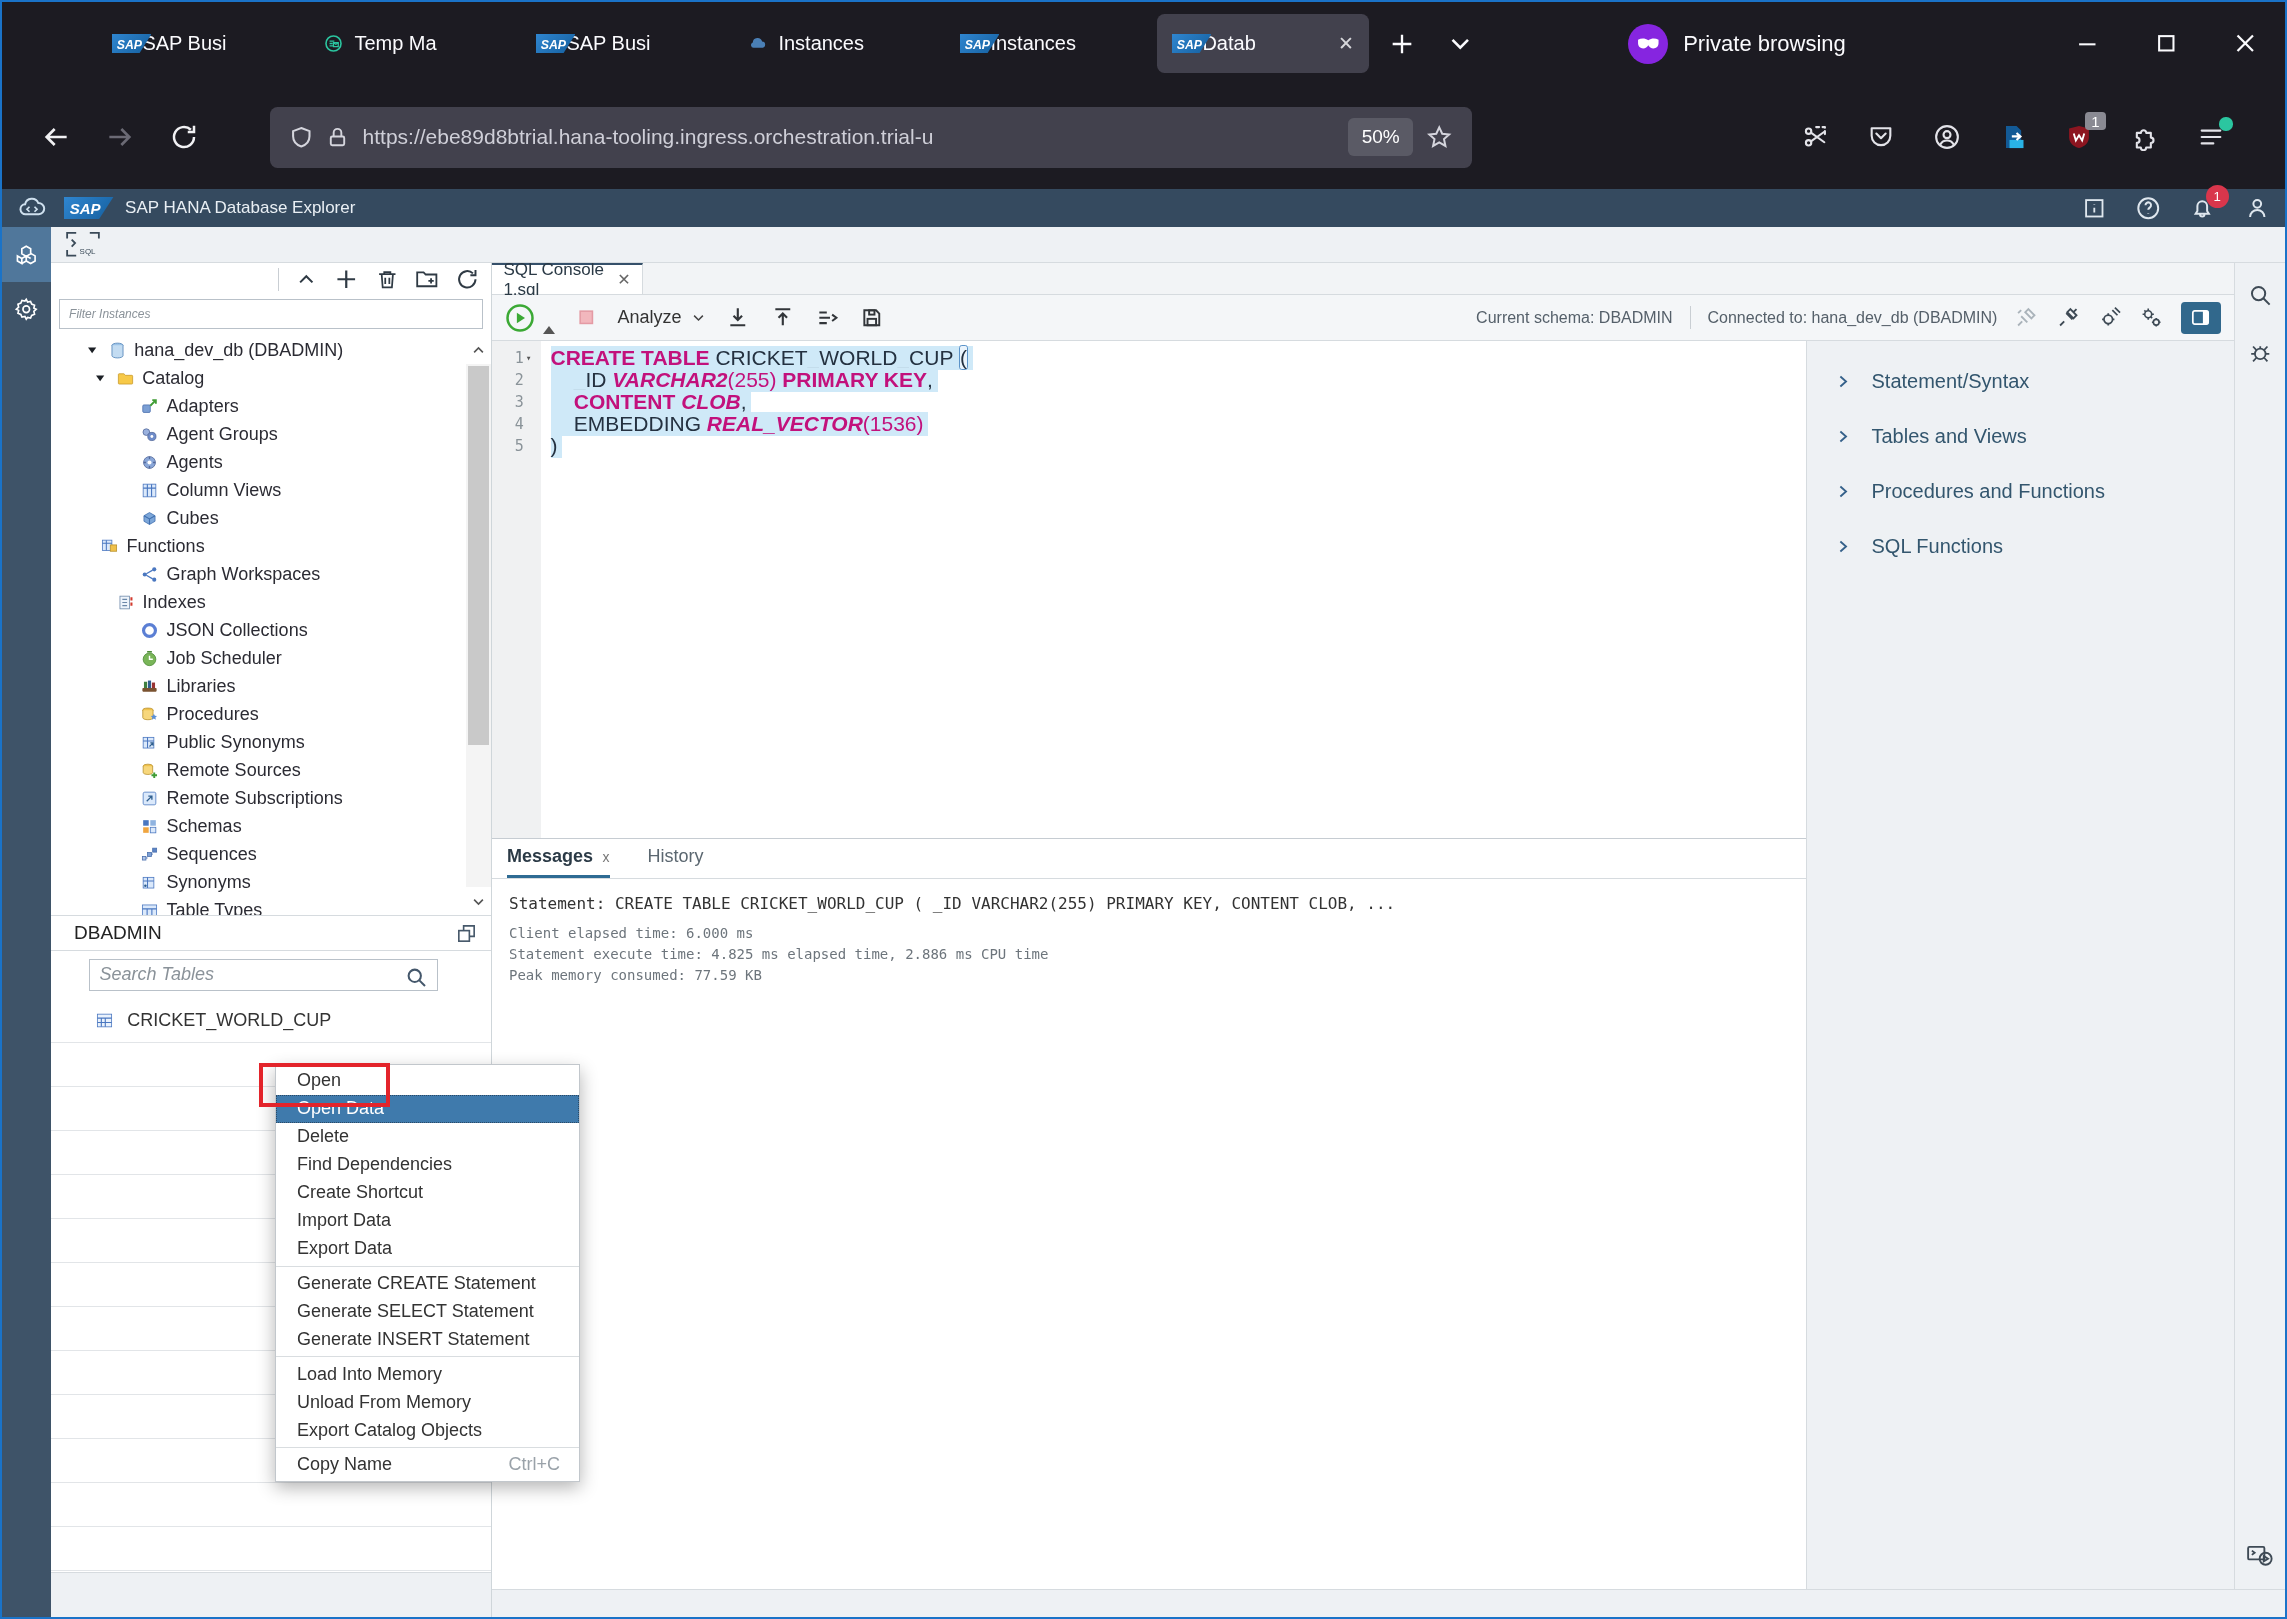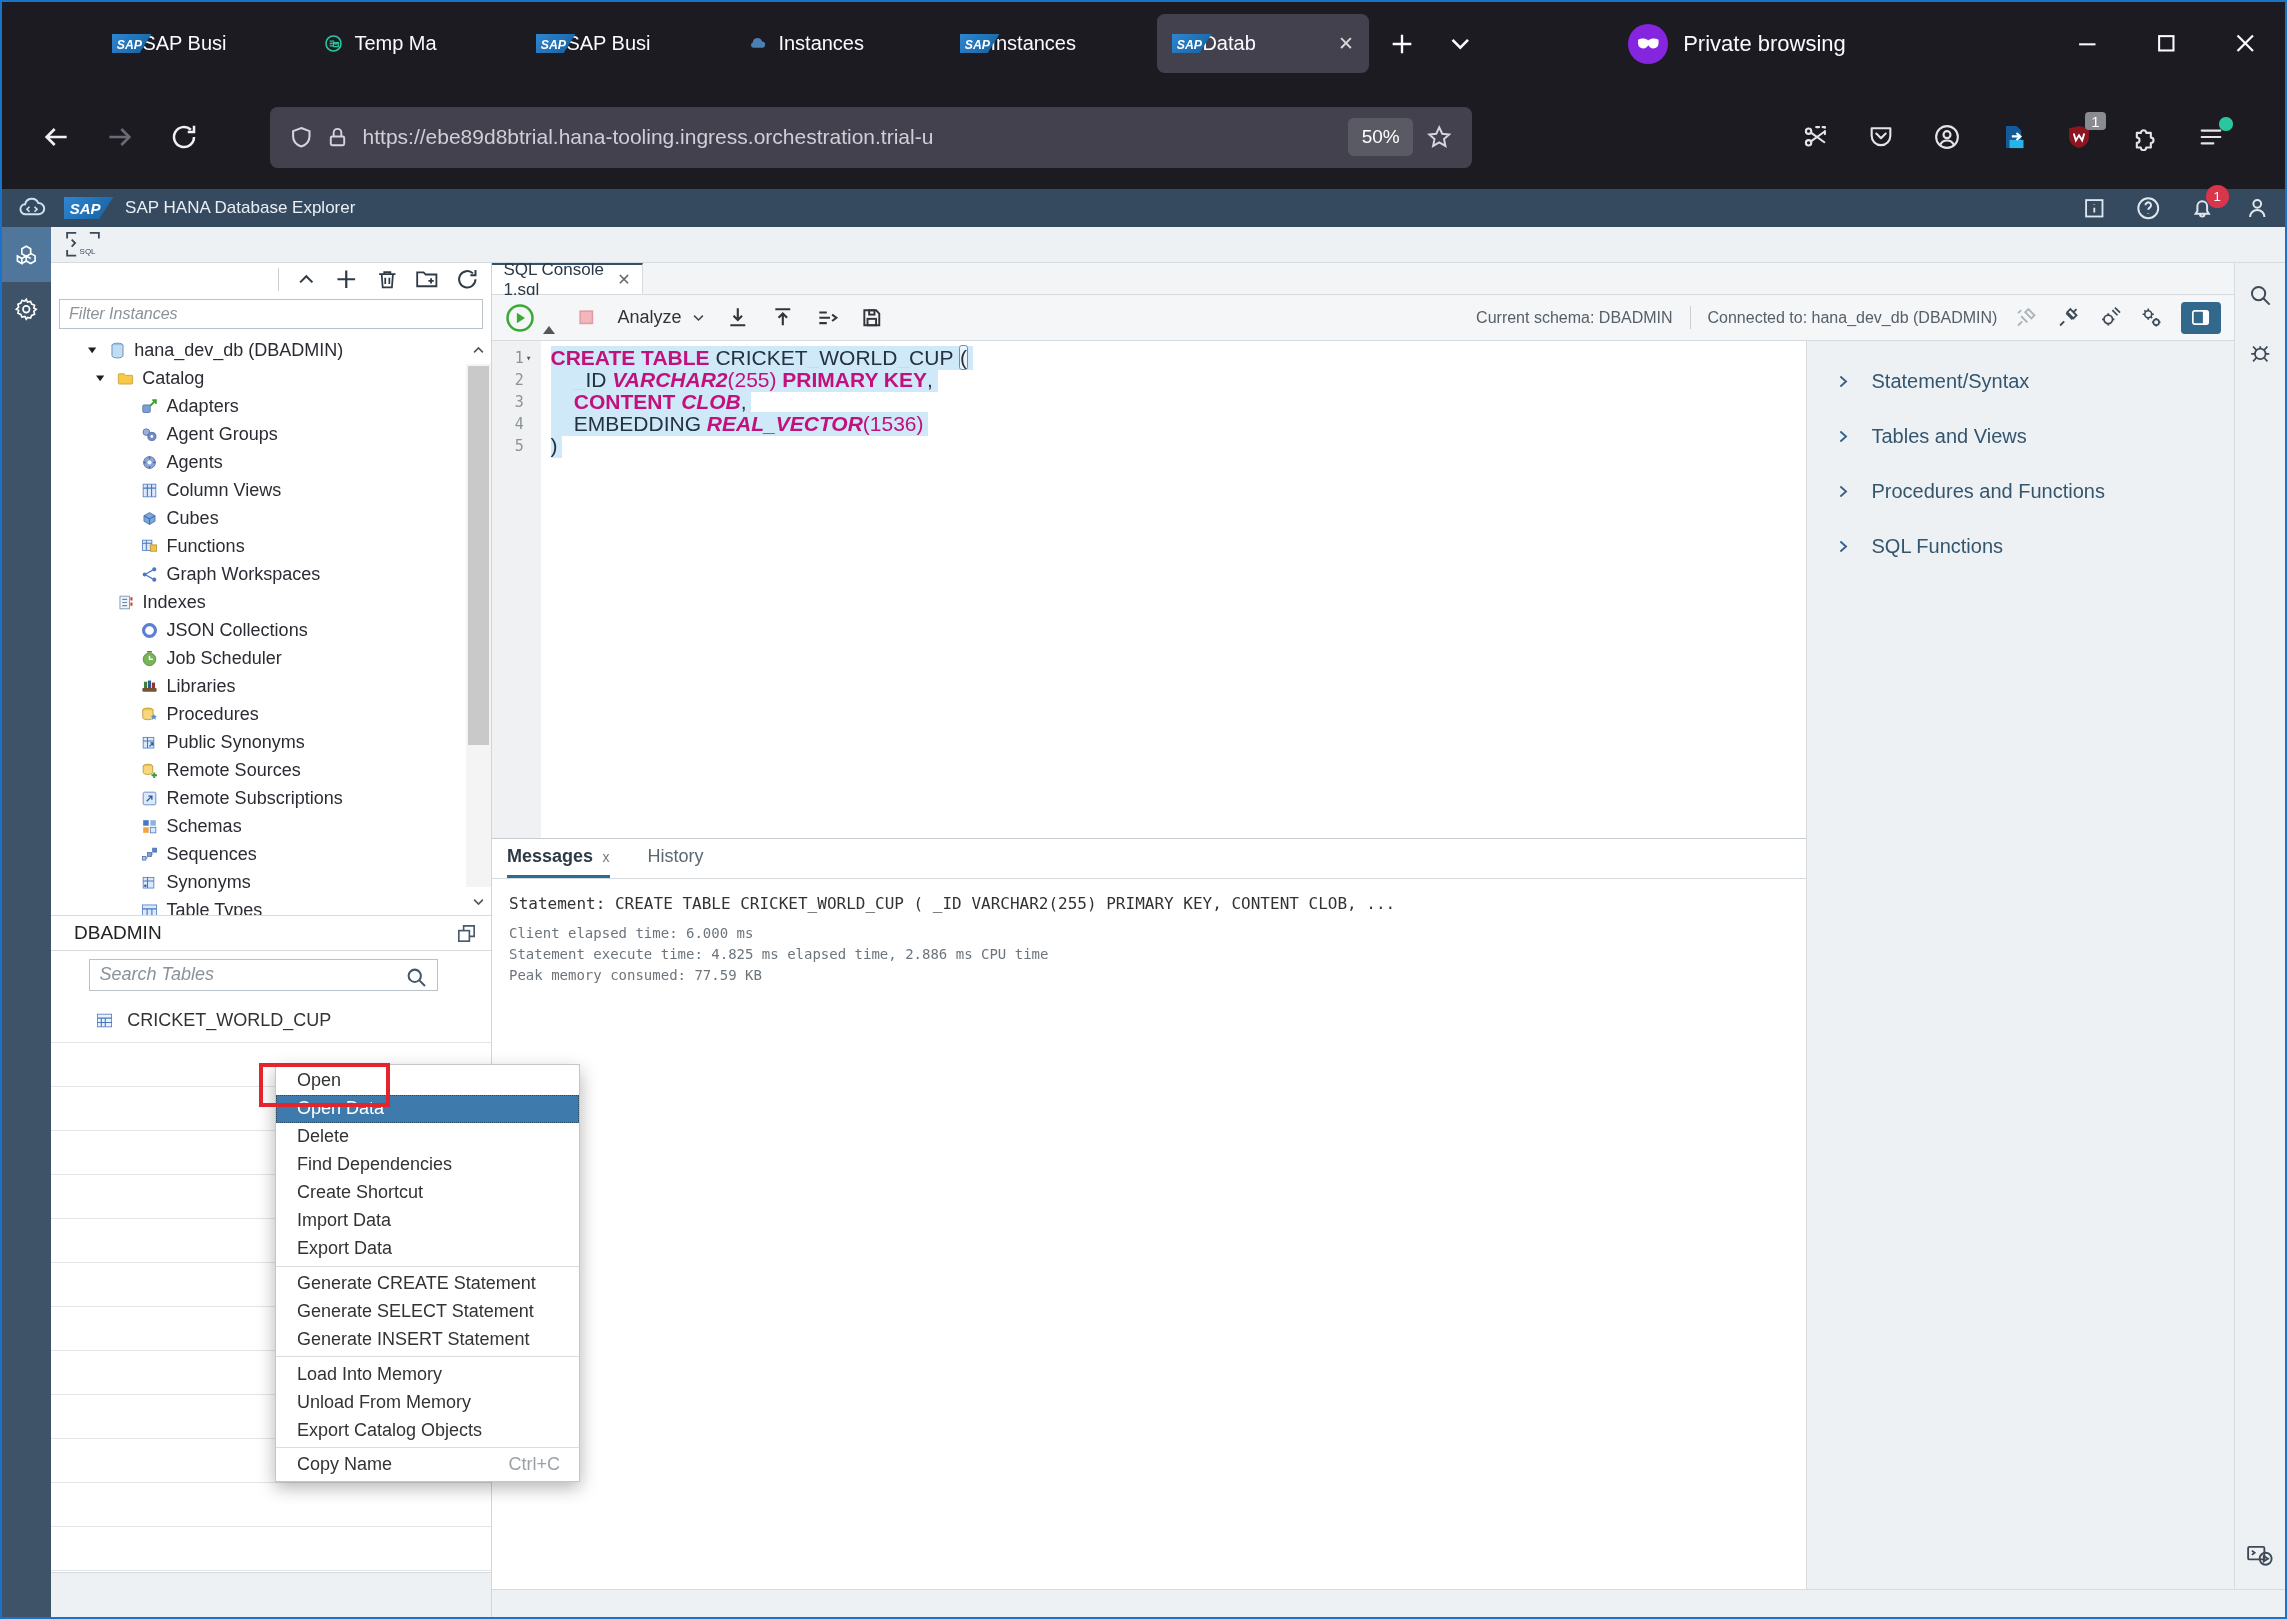--- a/index.html
+++ b/index.html
@@ -44,21 +44,21 @@
   .contentcol { flex:1; display:flex; flex-direction:column; min-width:0;border-radius:21px; }
   .subheader { height:36px; background:#eef1f4; border-bottom:0.9px solid #d6dbdf; display:flex; align-items:center; padding-left:15px; color:#3a4a58; flex:none; }
   .bodyrow { flex:1; display:flex; min-height:0; }
 
   
   .leftcol { width:441px; flex:none; background:#fff; border-right:0.9px solid #cfd6da; display:flex; flex-direction:column; }
   .paneltb { height:32px; display:flex; align-items:center; justify-content:flex-end; gap:15px; padding-right:11.4px; color:#2f3a44; flex:none; }
   .paneltb .vsep { width:0.9px; height:23px; background:#c9ced3; }
   .icobtn { background:none; border:none; color:#2f3a44; display:flex; align-items:center; }
   .filterrow { padding:3.8px 7.6px 7.6px 7.6px; flex:none; }
-  .filterrow input { width:100%; height:30px; border:0.9px solid #b9c1c9; font-size:16px; font-style:italic; color:#555; padding:0 9.5px; font-family:"Liberation Sans",sans-serif; }
+  .filterrow input { width:100%; height:30px; border:0.9px solid #b9c1c9; font-size:12px; font-style:italic; color:#555; padding:0 9.5px; font-family:"Liberation Sans",sans-serif; }
   .filterrow input::placeholder { color:#8a9299; font-style:italic; }
   .tree { height:579px; position:relative; overflow:hidden; flex:none; }
   .treerow { height:28px; display:flex; align-items:center; gap:7.6px; font-size:18px; color:#2b2b33; }
   .caret { width:15px; display:flex; justify-content:center; color:#1b1f24; flex:none; }
   .ticon { width:19px; height:19px; flex:none; display:flex; }
   .ticon svg { width:19px; height:19px; }
   .sbar { position:absolute; right:0; top:0; bottom:0; width:24.6px; background:#f4f4f4; }
   .sbtn { position:absolute; left:0; width:24.6px; height:28px; background:#fff; color:#555; display:flex; align-items:center; justify-content:center; border:none; }
   .sthumb { position:absolute; left:1.9px; top:30px; width:21px; height:379px; background:#c9c9c9; }
   .schemahdr { height:36px; border-top:0.9px solid #d6dbdf; border-bottom:0.9px solid #d6dbdf; display:flex; align-items:center; padding:0 13.2px 0 23px; font-size:19px; color:#222; flex:none; }
@@ -468,21 +468,21 @@
                 </div>
                 <div class="treerow" style="padding-left: 89px;">
                   <span class="ticon">
                     <svg width="19" height="19" viewBox="0 0 24 24">
                       <path d="M5 8.5l7-4 7 4v7l-7 4-7-4z" fill="#7da7d9" stroke="#3f6faf"></path>
                       <path d="M5 8.5l7 4 7-4M12 12.5v7" stroke="#3f6faf" fill="none" stroke-width="1.4"></path>
                     </svg>
                   </span>
                   <span>Cubes</span>
                 </div>
-                <div class="treerow" style="padding-left: 89px;">
+                <div class="treerow" style="padding-left: 49px;">
                   <span class="ticon">
                     <svg width="19" height="19" viewBox="0 0 24 24">
                       <rect x="3" y="4" width="12" height="13" fill="#dbe9fb" stroke="#4a77c0"></rect>
                       <path d="M3 8h12M8 4v13" stroke="#4a77c0" stroke-width="1.3"></path>
                       <rect x="13" y="10" width="8" height="8" fill="#f0c14b" stroke="#b8912e"></rect>
                     </svg>
                   </span>
                   <span>Functions</span>
                 </div>
                 <div class="treerow" style="padding-left: 89px;">

